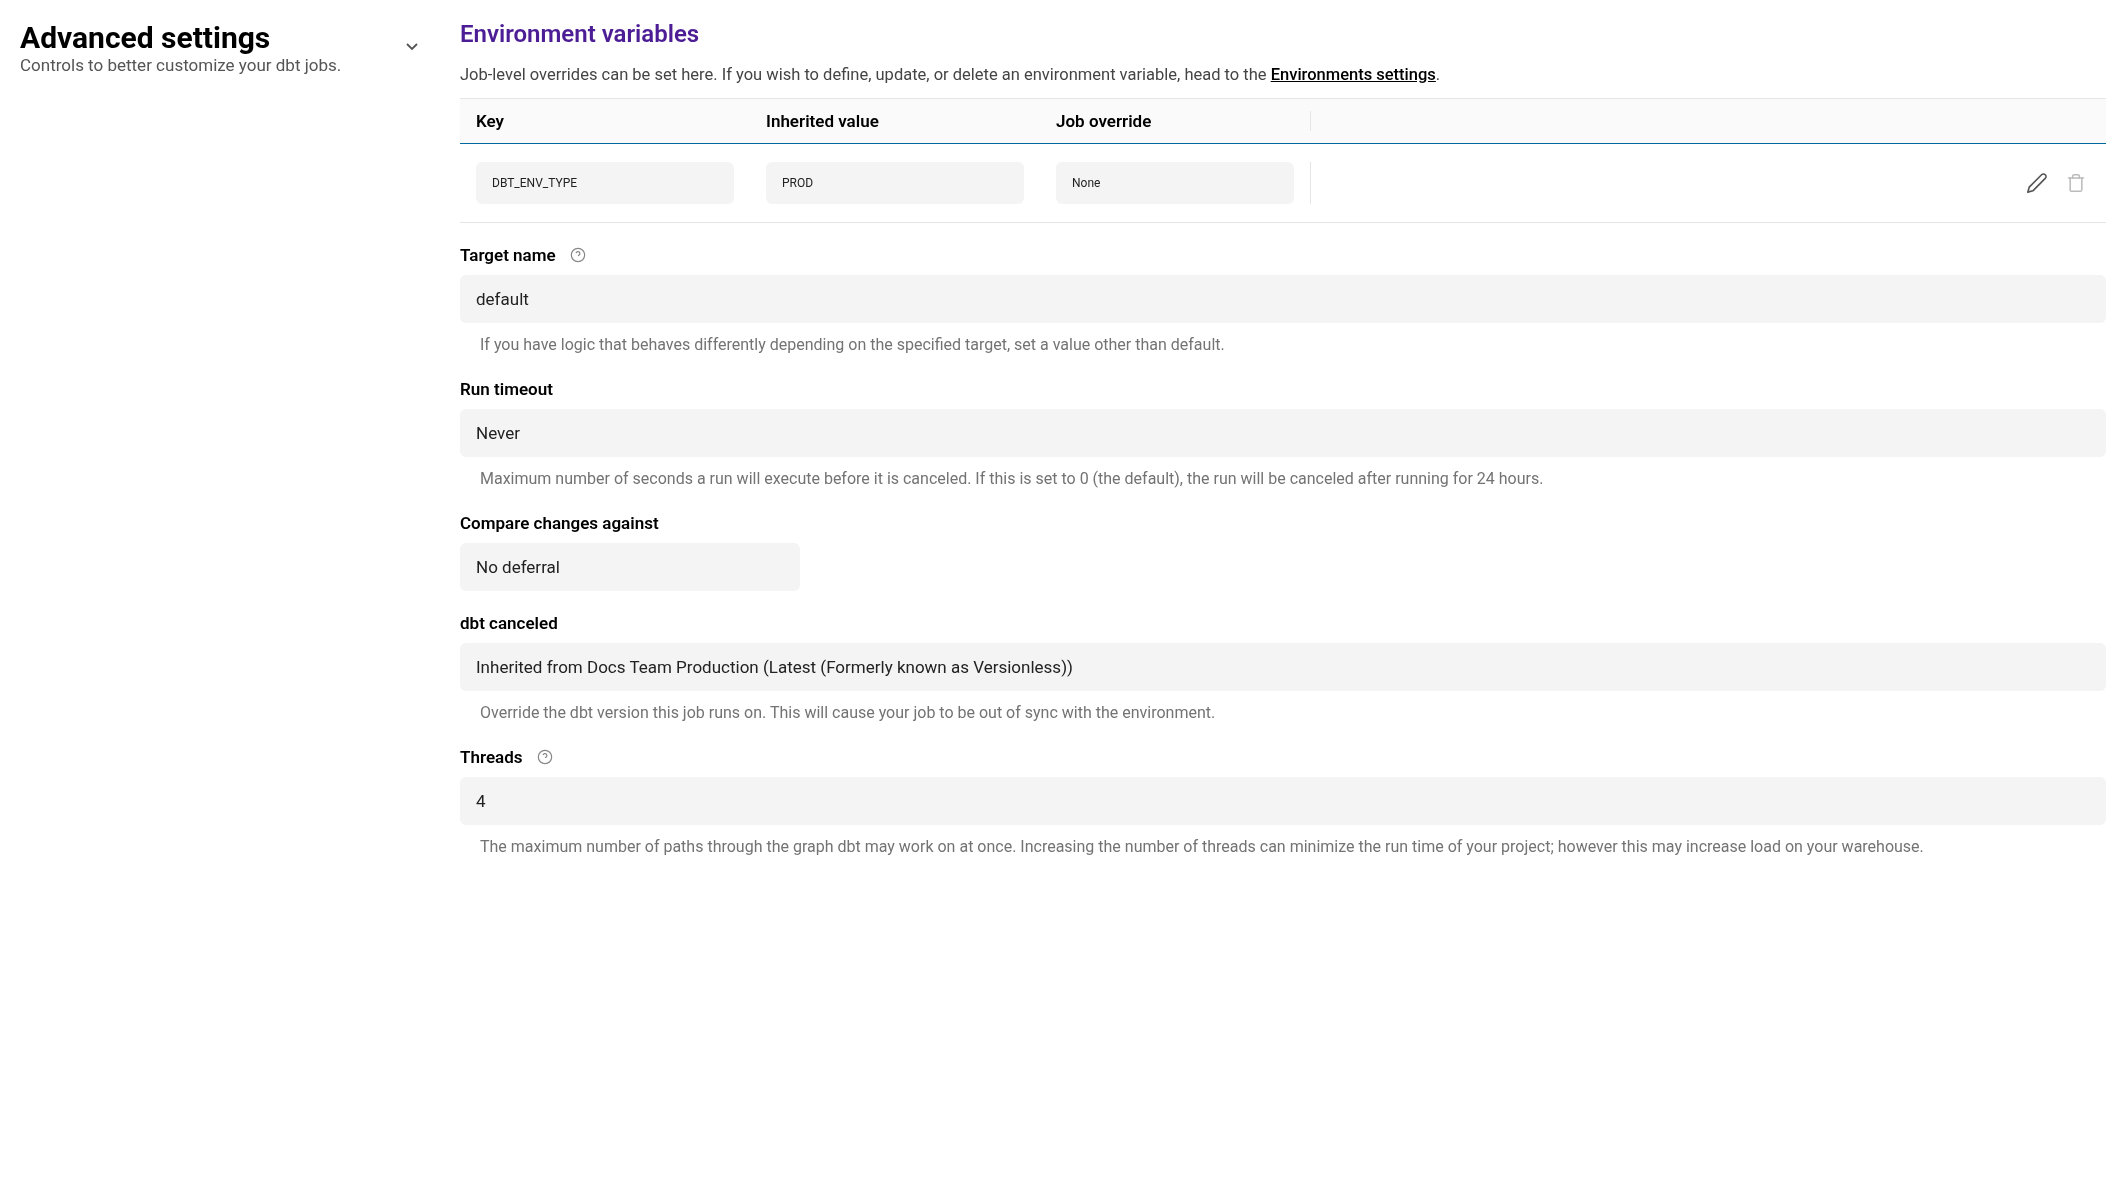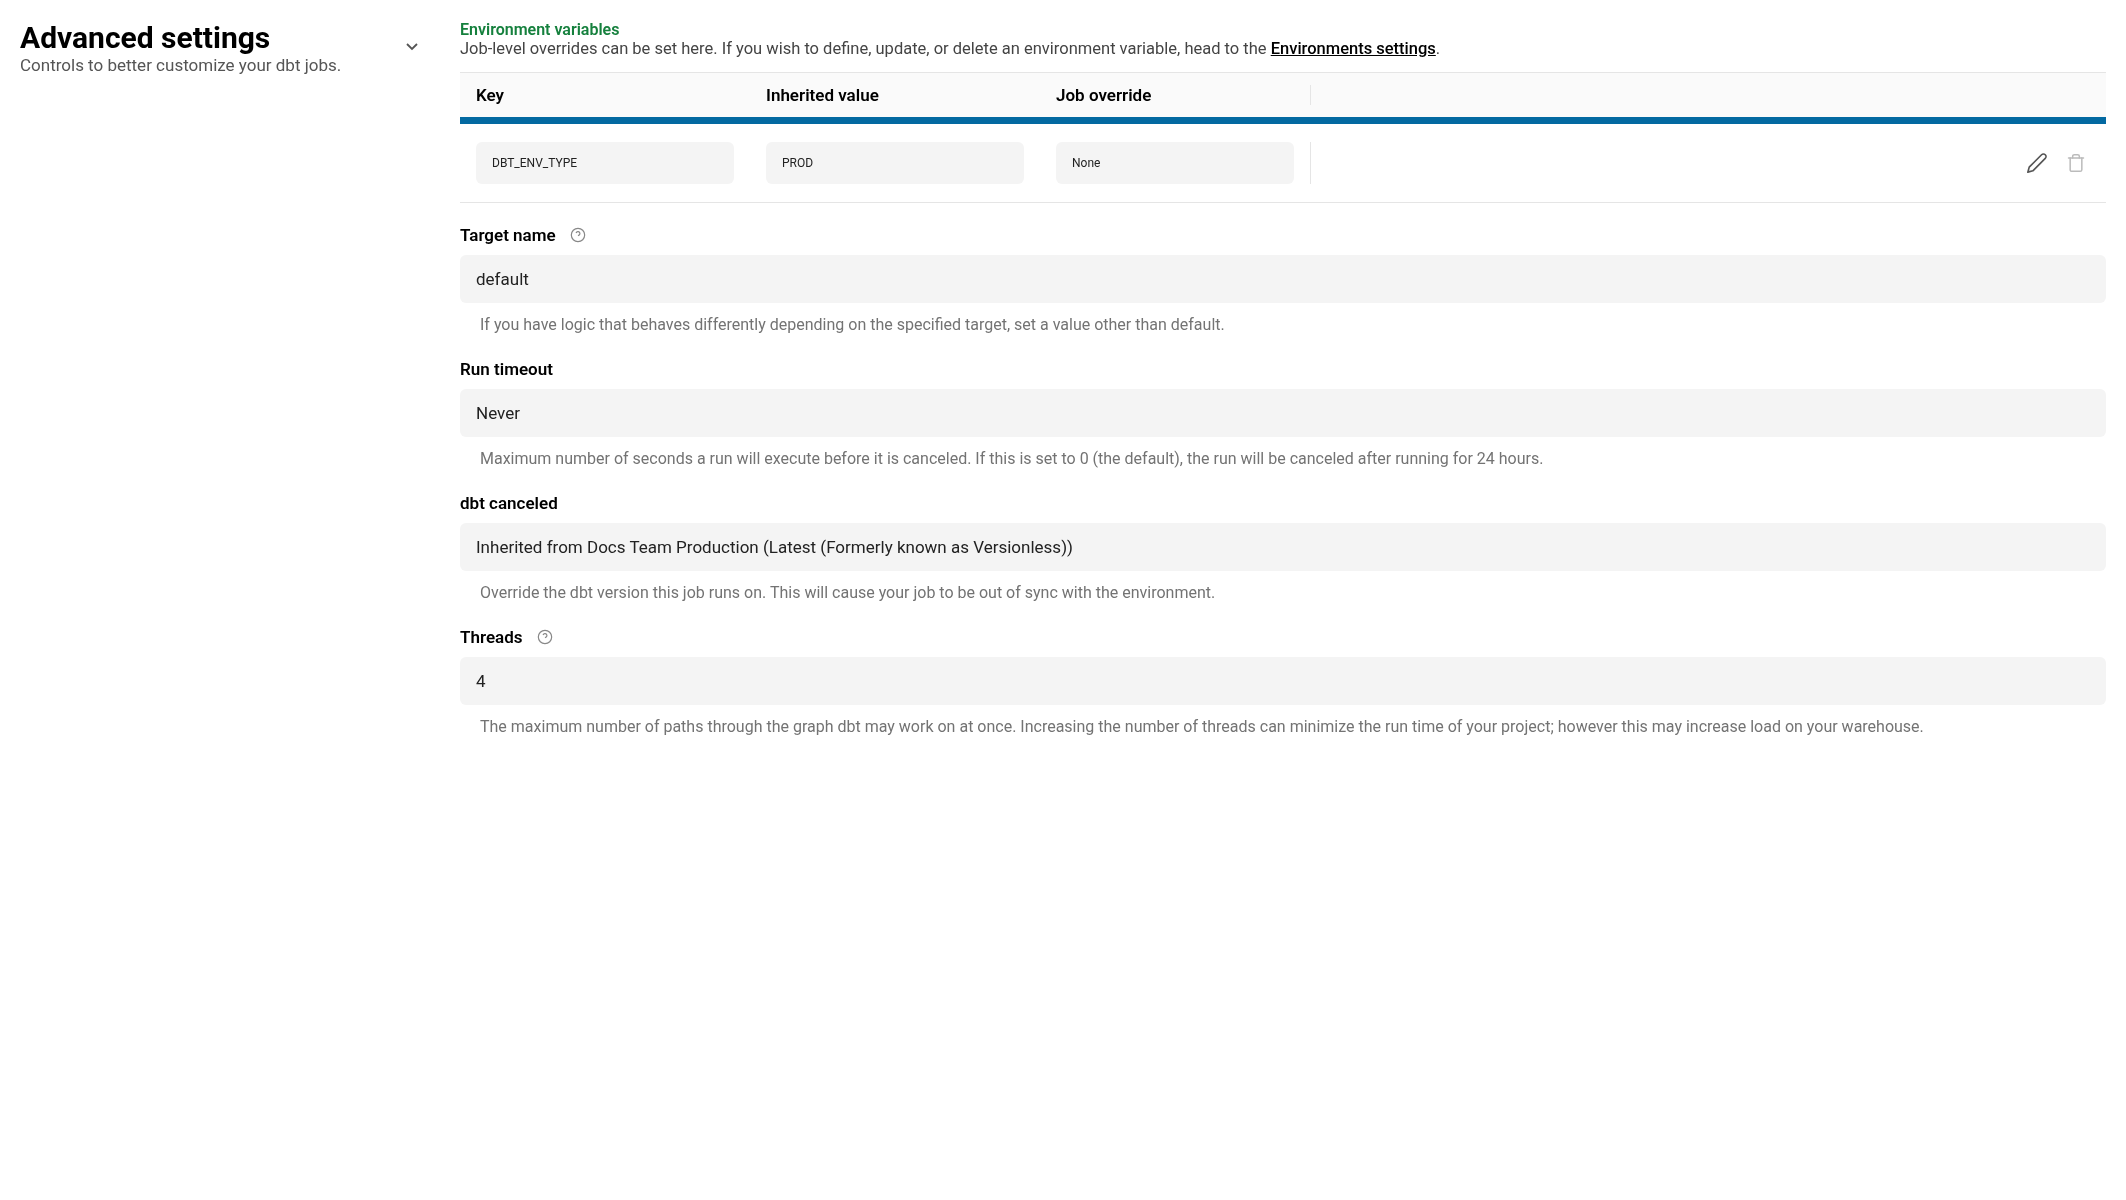--- a/index.html
+++ b/index.html
@@ -37,44 +37,44 @@
       position: absolute;
       top: 18px;
       right: 0;
       cursor: pointer;
       color: #555;
     }
     .main {
       flex: 1;
     }
     .section-title {
-      font-size: 16px;
+      font-size: 24px;
       font-weight: 600;
-      color: #15803d;
-      margin-bottom: 0;
+      color: #4c1d95;
+      margin-bottom: 17px;
     }
     .section-desc {
       font-size: 16.5px;
       color: #444;
       margin-bottom: 14px;
     }
     .section-desc a {
       color: #000;
       text-decoration: underline;
       font-weight: 500;
     }
     .env-table {
       border: 1px solid #e5e5e5;
       border-left: none;
       border-right: none;
     }
     .env-header-row {
       display: flex;
       background: #fafafa;
-      border-bottom: 7px solid #0369a1;
+      border-bottom: 1px solid #0369a1;
       padding: 12px 0;
     }
     .env-col {
       padding: 0 16px;
       font-size: 17px;
     }
     .env-col-key { flex: 0 0 290px; }
     .env-col-inherited { flex: 0 0 290px; }
     .env-col-override { flex: 0 0 270px; }
     .env-col-actions { flex: 1; text-align: right; padding-right: 20px; border-left: 1px solid #e5e5e5; }
@@ -223,20 +223,24 @@
       <input class="field-input" value="default" style="">
       <p class="field-helptext">If you have logic that behaves differently depending on the specified target, set a value other than default.</p>
     </div>
 
     <div class="field-group">
       <div class="field-label">Run timeout</div>
       <input class="field-input" value="Never" style="">
       <p class="field-helptext">Maximum number of seconds a run will execute before it is canceled. If this is set to 0 (the default), the run will be canceled after running for 24 hours.</p>
     </div>
 
+    <div class="field-group">
+      <div class="field-label">Compare changes against</div>
+      <input class="field-input narrow" value="No deferral" style="">
+    </div>
 
     <div class="field-group">
       <div class="field-label">dbt canceled</div>
       <input class="field-input" value="Inherited from Docs Team Production (Latest (Formerly known as Versionless))" style="">
       <p class="field-helptext">Override the dbt version this job runs on. This will cause your job to be out of sync with the environment.</p>
     </div>
 
     <div class="field-group">
       <div class="field-label">
         <span>Threads</span>

